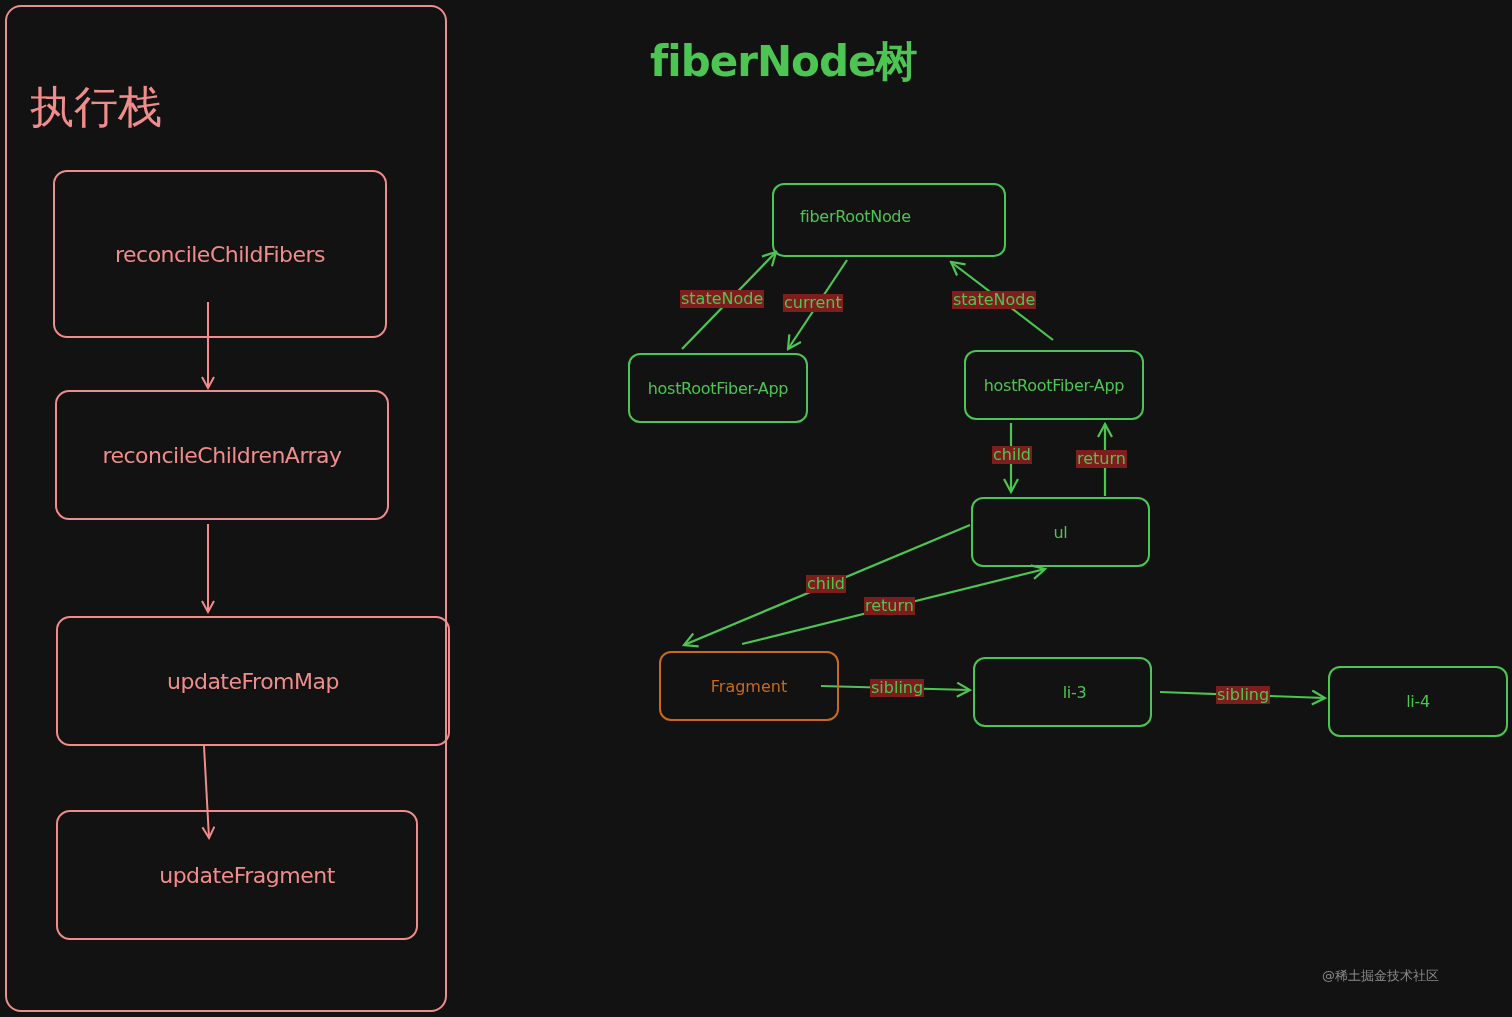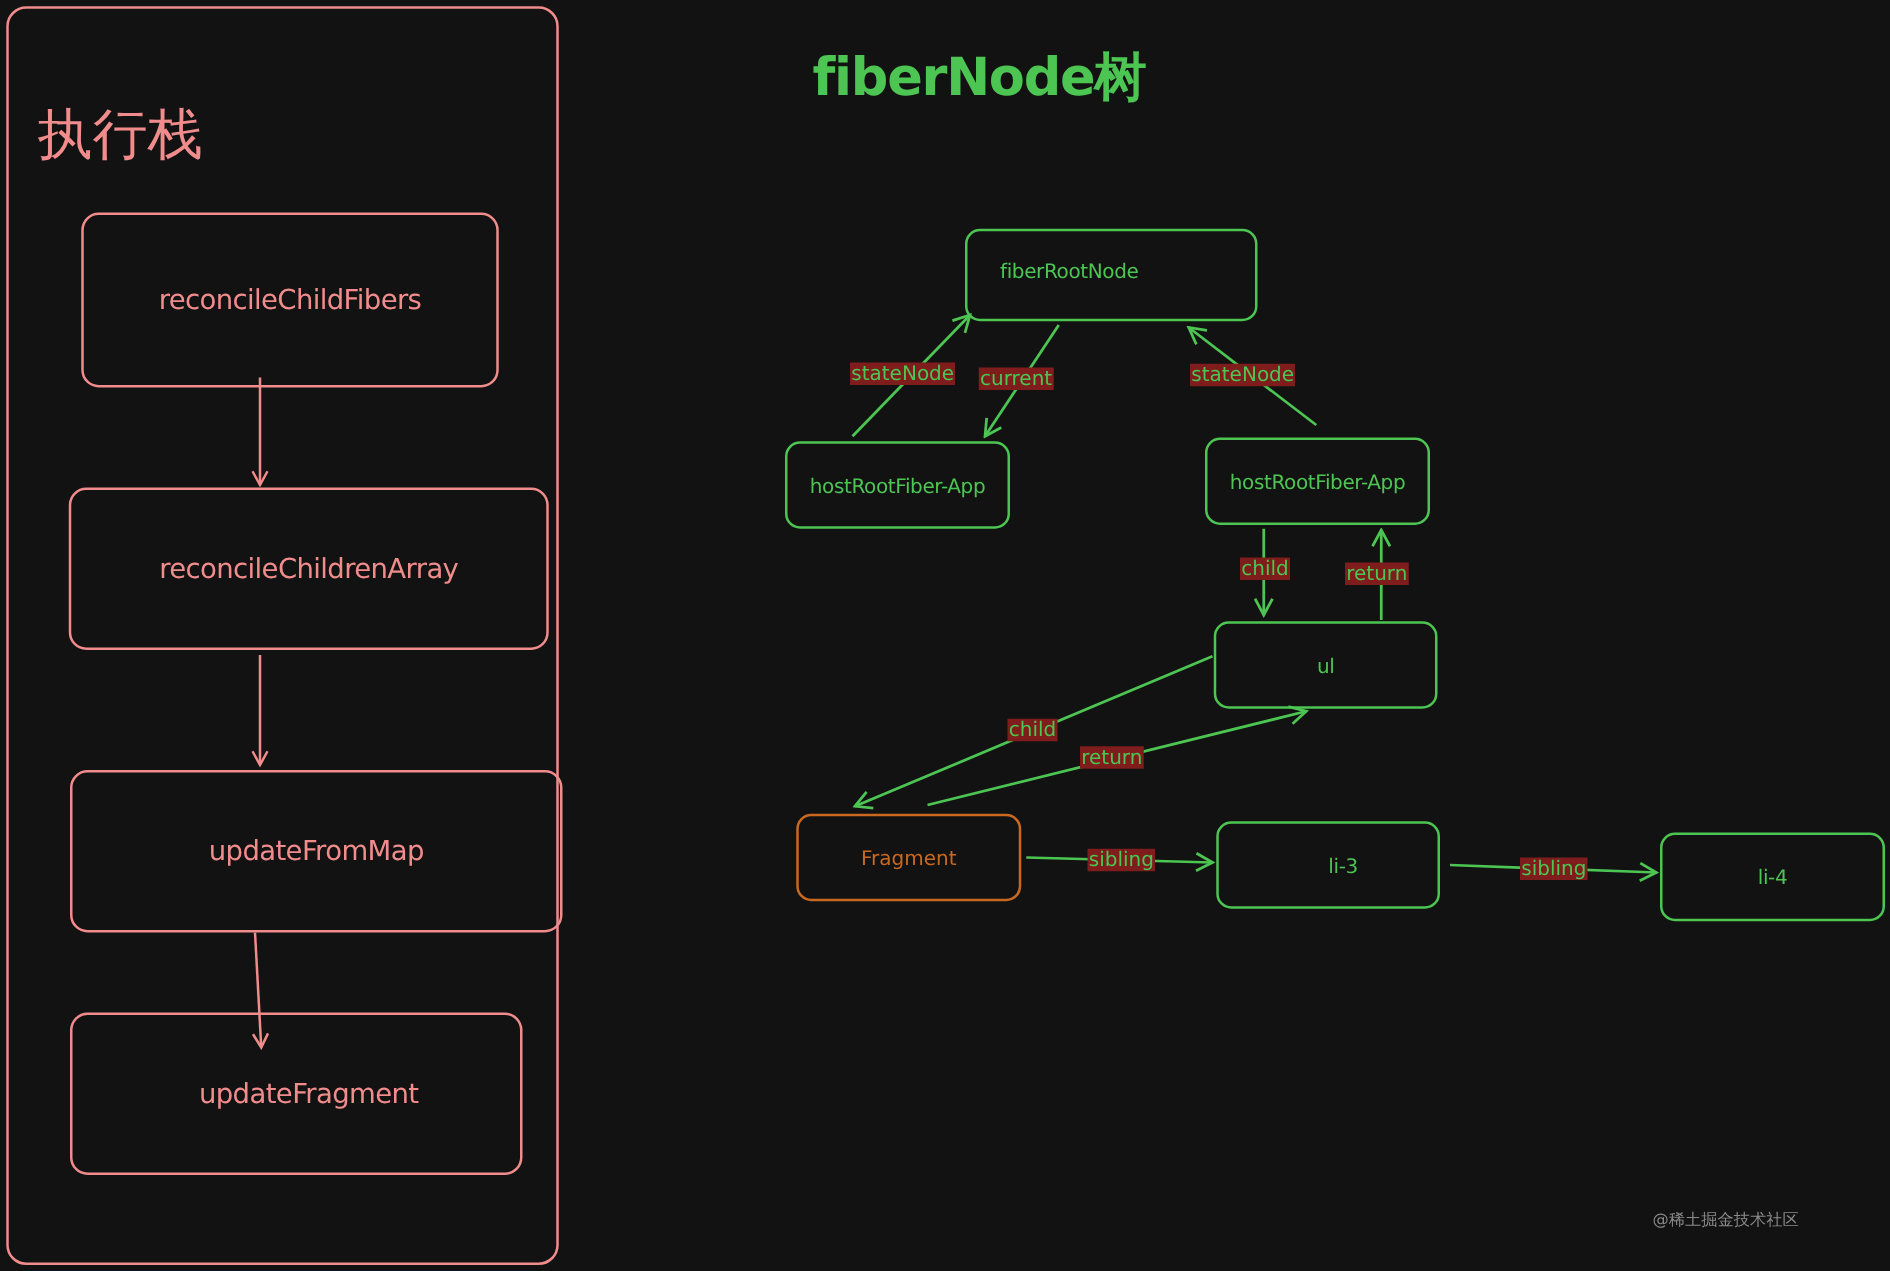--- a/index.html
+++ b/index.html
@@ -4,21 +4,21 @@
 <style>
   html, body { margin: 0; padding: 0; background: #121212; }
   body { width: 1512px; height: 1017px; position: relative; overflow: hidden;
          font-family: "DejaVu Sans", sans-serif; }
   #canvas { position: absolute; left: 0; top: 0; width: 1512px; height: 1017px; }
   .pink-box { position: absolute; border: 2px solid #f08c8c; border-radius: 14px; box-sizing: border-box;
               display: flex; align-items: center; justify-content: center; }
   .green-box { position: absolute; border: 2px solid #4cc552; border-radius: 12px; box-sizing: border-box;
                display: flex; align-items: center; justify-content: center; }
   .orange-box { position: absolute; border: 2px solid #c9691f; border-radius: 12px; box-sizing: border-box;
-                display: flex; align-items: center; justify-content: center; }
+                display: flex; align-items: center; justify-content: center; margin-left: 22px; }
   .pink-text { color: #f08c8c; font-family: "DejaVu Sans", sans-serif; font-size: 22px; letter-spacing: -0.5px; }
   .green-text { color: #4cc552; font-family: "DejaVu Sans", sans-serif; font-size: 16px; letter-spacing: -0.3px; }
   .orange-text { color: #c9691f; font-family: "DejaVu Sans", sans-serif; font-size: 16px; }
   .label { position: absolute; color: #4cc552; font-family: "DejaVu Sans", sans-serif; font-size: 16px;
            background: #7f1d1d; padding: 0 1px; line-height: 18px; white-space: nowrap; }
   .stack-frame { position: absolute; left: 5px; top: 5px; width: 442px; height: 1007px;
                  border: 2px solid #f08c8c; border-radius: 16px; box-sizing: border-box; }
   .stack-title { position: absolute; left: 30px; top: 34px; color: #f08c8c; font-size: 44px; font-weight: 400;
                  font-family: "DejaVu Sans", sans-serif; margin-top: 44px; }
   .tree-title { position: absolute; left: 650px; top: 34px; color: #4cc552; font-size: 42px; font-weight: 700;
@@ -52,24 +52,24 @@
     <line x1="1105" y1="496" x2="1105" y2="424" stroke="#4cc552" stroke-width="2.2" marker-end="url(#ahg)"></line>
     <line x1="970" y1="525" x2="684" y2="645" stroke="#4cc552" stroke-width="2.2" marker-end="url(#ahg)"></line>
     <line x1="742" y1="644" x2="1045" y2="569" stroke="#4cc552" stroke-width="2.2" marker-end="url(#ahg)"></line>
     <line x1="821" y1="686" x2="970" y2="690" stroke="#4cc552" stroke-width="2.2" marker-end="url(#ahg)"></line>
     <line x1="1160" y1="692" x2="1325" y2="698" stroke="#4cc552" stroke-width="2.2" marker-end="url(#ahg)"></line>
   </svg>
 
   <div class="stack-frame"></div>
   <div class="stack-title">执行栈</div>
 
-  <div class="pink-box" style="left:53px;top:170px;width:334px;height:140px;margin-left:12px;">
+  <div class="pink-box" style="left:53px;top:170px;width:334px;height:168px;">
     <span class="pink-text">reconcileChildFibers</span>
   </div>
-  <div class="pink-box" style="left:55px;top:390px;width:384px;height:130px;">
+  <div class="pink-box" style="left:55px;top:390px;width:334px;height:130px;">
     <span class="pink-text">reconcileChildrenArray</span>
   </div>
   <div class="pink-box" style="left:56px;top:616px;width:394px;height:130px;">
     <span class="pink-text">updateFromMap</span>
   </div>
   <div class="pink-box" style="left:56px;top:810px;width:362px;height:130px;padding-left:20px;">
     <span class="pink-text">updateFragment</span>
   </div>
 
   <div class="tree-title">fiberNode树</div>

